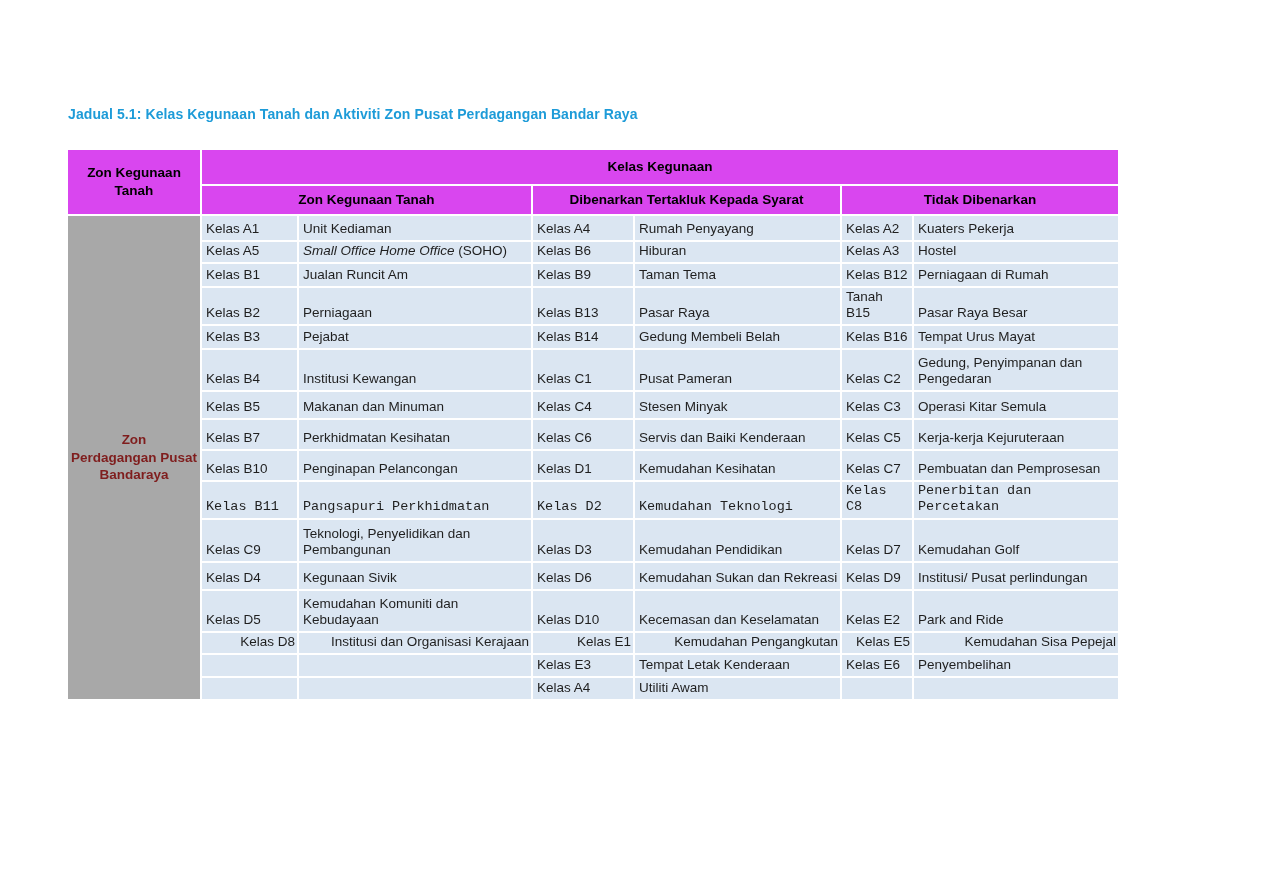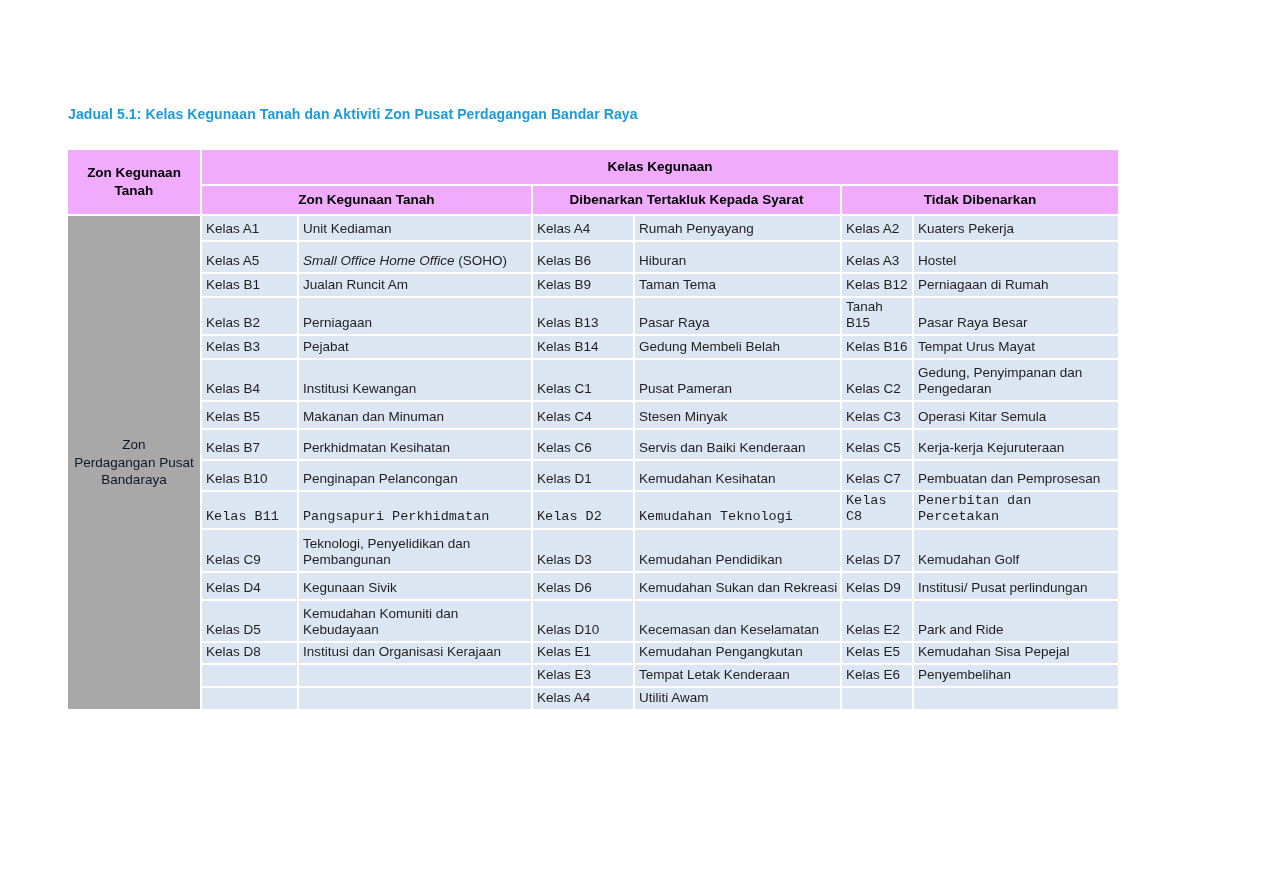--- a/index.html
+++ b/index.html
@@ -22,37 +22,37 @@
     color: #1d9bd8;
     letter-spacing: 0.1px;
   }
   table.landuse {
     border-collapse: separate;
     border-spacing: 2px;
     table-layout: fixed;
     margin-left: -2px;
   }
   table.landuse th {
-    background: #f0abfc;
+    background: #d946ef;
     color: #000000;
     font-size: 13.5px;
     font-weight: bold;
     text-align: center;
     vertical-align: middle;
     padding: 2px 4px;
     line-height: 1.3;
   }
   tr.header-group { height: 34px; }
   tr.header-sub   { height: 28px; }
   th.corner-cell  { line-height: 1.4; }
   td.zone-cell {
     background: #a8a8a8;
-    color: #0f172a;
+    color: #7f1d1d;
     font-size: 13.5px;
-    font-weight: normal;
+    font-weight: bold;
     text-align: center;
     vertical-align: middle;
     line-height: 1.3;
     padding: 2px;
   }
   td.code-cell, td.desc-cell {
     background: #dbe6f2;
     color: #1f1f1f;
     font-size: 13.5px;
     vertical-align: bottom;
@@ -95,21 +95,21 @@
             <div>Perdagangan Pusat</div>
             <div>Bandaraya</div>
           </td>
           <td class="code-cell">Kelas A1</td>
           <td class="desc-cell">Unit Kediaman</td>
           <td class="code-cell">Kelas A4</td>
           <td class="desc-cell">Rumah Penyayang</td>
           <td class="code-cell">Kelas A2</td>
           <td class="desc-cell">Kuaters Pekerja</td>
         </tr>
-        <tr style="height: 30px;">
+        <tr style="height: 20px;">
           <td class="code-cell">Kelas A5</td>
           <td class="desc-cell"><i>Small Office Home Office</i> (SOHO)</td>
           <td class="code-cell">Kelas B6</td>
           <td class="desc-cell">Hiburan</td>
           <td class="code-cell">Kelas A3</td>
           <td class="desc-cell">Hostel</td>
         </tr>
         <tr style="height: 22px;">
           <td class="code-cell">Kelas B1</td>
           <td class="desc-cell">Jualan Runcit Am</td>
@@ -191,21 +191,21 @@
           <td class="desc-cell">Institusi/ Pusat perlindungan</td>
         </tr>
         <tr style="height: 40px;">
           <td class="code-cell">Kelas D5</td>
           <td class="desc-cell">Kemudahan Komuniti dan Kebudayaan</td>
           <td class="code-cell">Kelas D10</td>
           <td class="desc-cell">Kecemasan dan Keselamatan</td>
           <td class="code-cell">Kelas E2</td>
           <td class="desc-cell">Park and Ride</td>
         </tr>
-        <tr style="height: 19px;">
+        <tr style="height: 19px; text-align: right;">
           <td class="code-cell">Kelas D8</td>
           <td class="desc-cell">Institusi dan Organisasi Kerajaan</td>
           <td class="code-cell">Kelas E1</td>
           <td class="desc-cell">Kemudahan Pengangkutan</td>
           <td class="code-cell">Kelas E5</td>
           <td class="desc-cell">Kemudahan Sisa Pepejal</td>
         </tr>
         <tr style="height: 21px;">
           <td class="code-cell"></td>
           <td class="desc-cell"></td>

